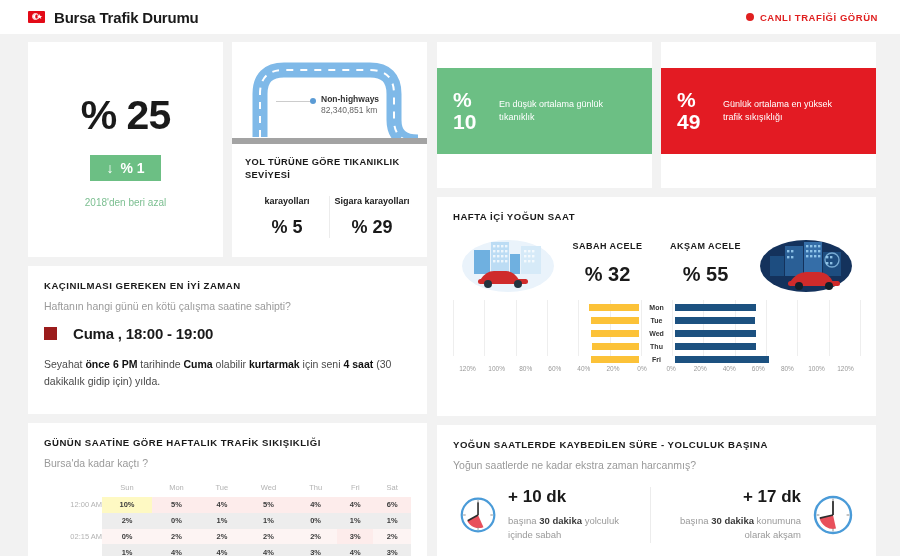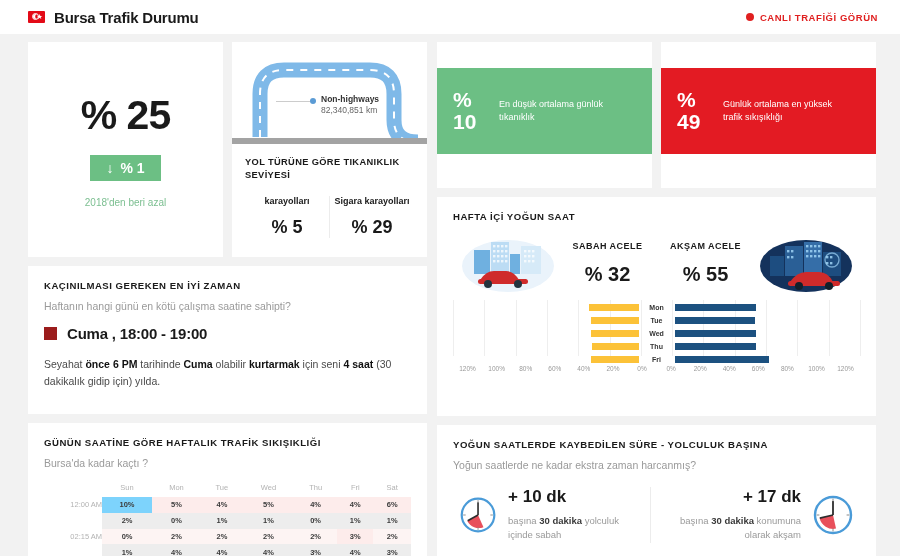--- a/index.html
+++ b/index.html
@@ -108,21 +108,21 @@
   .bl { flex:1; display:flex; justify-content:flex-end; }
   .br { flex:1; display:flex; justify-content:flex-start; }
   .bl span { height:7px; background:#fcc238; display:block; }
   .br span { height:7px; background:#1c5180; display:block; }
   .daylab { width:36px; text-align:center; font-size:7px; font-weight:bold; color:#333; }
   .ticks { position:absolute; left:0; right:0; bottom:0; display:flex; }
   .ticks span { flex:1; text-align:center; font-size:6.5px; color:#999; }
 
   
   .besttime { height:148px; }
-  .bt-main { display:flex; align-items:center; gap:10px; margin-top:13px;text-align:right; }
+  .bt-main { display:flex; align-items:center; gap:16px; margin-top:13px;text-align:right; }
   .bt-swatch { width:13px; height:13px; background:#9b1c1c; }
   .bt-title { font-size:15px; font-weight:bold; letter-spacing:-.2px; }
   .bt-desc { margin-top:14px; font-size:10.5px; line-height:1.6; color:#4a4a4a; }
   .bt-desc b { color:#111; }
 
   
   .heat { flex:1; }
   .heat-table { width:100%; border-collapse:collapse; margin-top:11px; }
   .heat-table th {
     font-size:7.5px; font-weight:normal; color:#b3b3b3; padding:3px 0 5px 0;
@@ -225,21 +225,21 @@
               <th>Tue</th>
               <th>Wed</th>
               <th>Thu</th>
               <th>Fri</th>
               <th>Sat</th>
             </tr>
           </thead>
         <tbody id="heat-body">
             <tr>
               <td class="tcell">12:00 AM</td>
-              <td style="background: #7dd3fc;">10%</td>
+              <td style="background: #fef9c3;">10%</td>
               <td style="background: rgb(253, 236, 235);">5%</td>
               <td style="background: rgb(253, 236, 235);">4%</td>
               <td style="background: rgb(253, 236, 235);">5%</td>
               <td style="background: rgb(253, 236, 235);">4%</td>
               <td style="background: rgb(253, 236, 235);">4%</td>
               <td style="background: rgb(253, 236, 235);">6%</td>
             </tr>
             <tr>
               <td class="tcell"></td>
               <td style="background: rgb(237, 237, 237);">2%</td>

